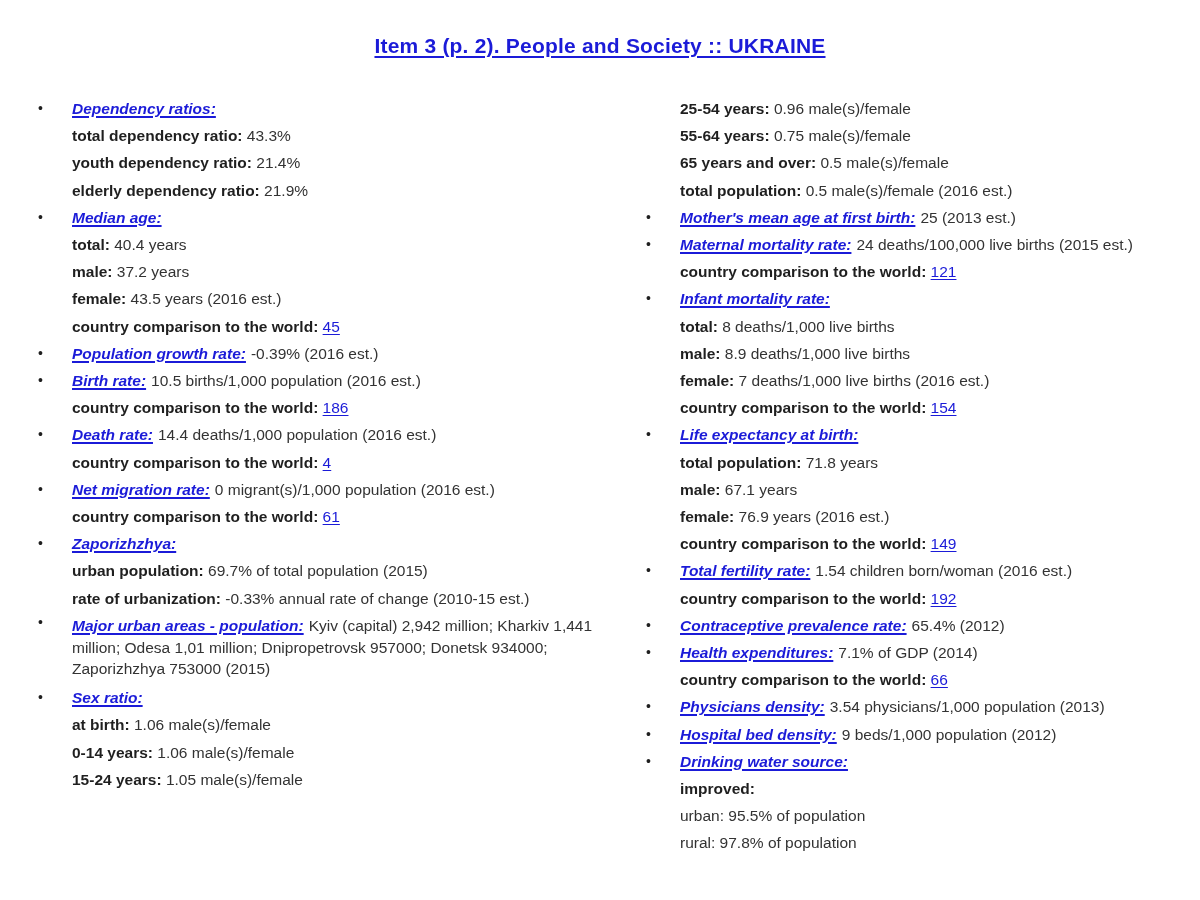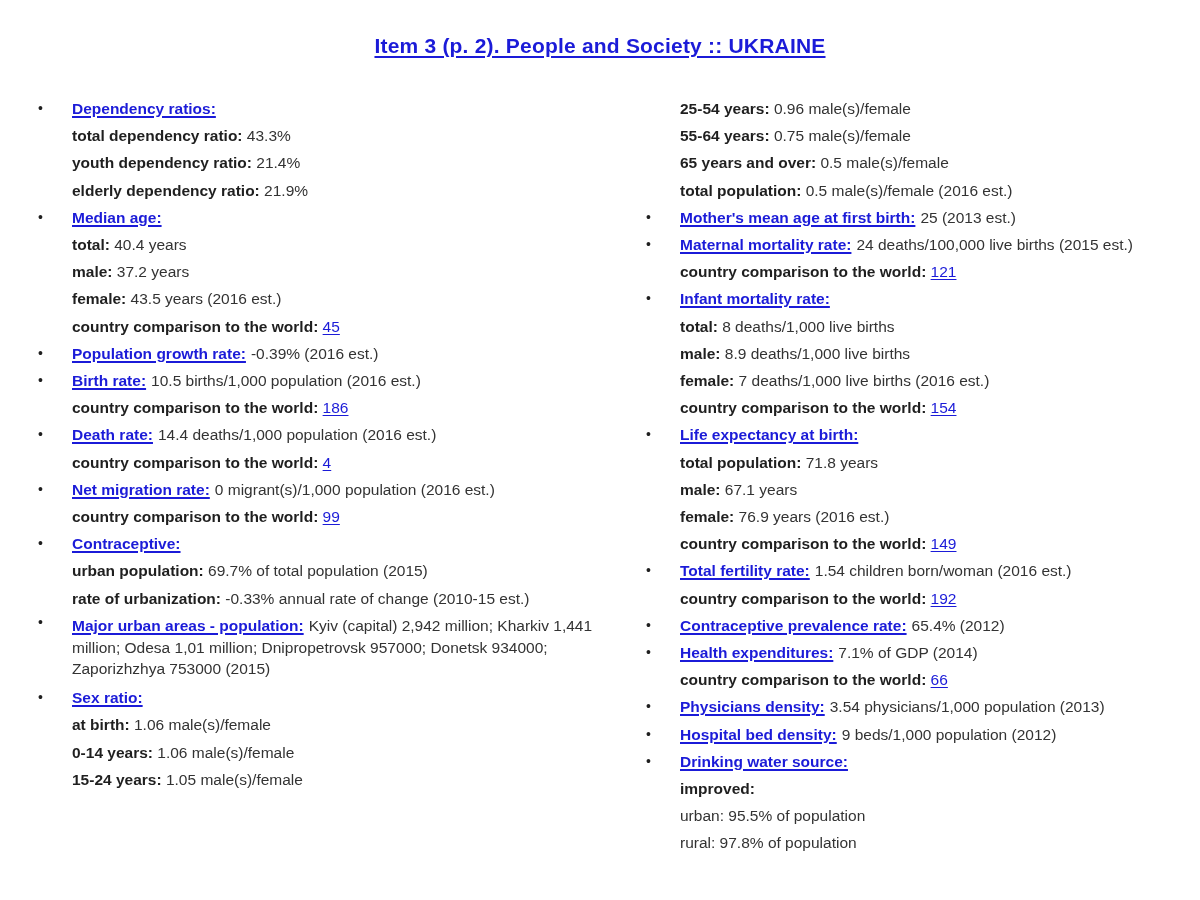--- a/index.html
+++ b/index.html
@@ -49,20 +49,21 @@
   .bullet{
     position:absolute;left:2px;top:0;
     color:#1f1f1f;font-size:14px;
   }
   .seg-heading{
     color:var(--link);font-weight:bold;
     text-decoration:underline;
     text-decoration-thickness:1.5px;
     text-underline-offset:2px;
     cursor:pointer;
+    font-style:italic;
   }
   .seg-bold{color:var(--label);font-weight:bold;}
   .seg-normal{color:var(--value);font-weight:normal;}
   .seg-link{
     color:var(--link);font-weight:normal;
     text-decoration:underline;
     text-underline-offset:2px;
     cursor:pointer;
   }
   .after-heading{margin-left:5px;}
@@ -83,22 +84,22 @@
     <div class="row"><span class="seg-bold">total:</span><span class="seg-normal"> 40.4 years</span></div>
     <div class="row"><span class="seg-bold">male:</span><span class="seg-normal"> 37.2 years</span></div>
     <div class="row"><span class="seg-bold">female:</span><span class="seg-normal"> 43.5 years (2016 est.)</span></div>
     <div class="row"><span class="seg-bold">country comparison to the world: </span><span class="seg-link">45</span></div>
     <div class="row"><span class="bullet">•</span><span class="seg-heading">Population growth rate:</span><span class="seg-normal after-heading">-0.39% (2016 est.)</span></div>
     <div class="row"><span class="bullet">•</span><span class="seg-heading">Birth rate:</span><span class="seg-normal after-heading">10.5 births/1,000 population (2016 est.)</span></div>
     <div class="row"><span class="seg-bold">country comparison to the world: </span><span class="seg-link">186</span></div>
     <div class="row"><span class="bullet">•</span><span class="seg-heading">Death rate:</span><span class="seg-normal after-heading">14.4 deaths/1,000 population (2016 est.)</span></div>
     <div class="row"><span class="seg-bold">country comparison to the world: </span><span class="seg-link">4</span></div>
     <div class="row"><span class="bullet">•</span><span class="seg-heading">Net migration rate:</span><span class="seg-normal after-heading">0 migrant(s)/1,000 population (2016 est.)</span></div>
-    <div class="row"><span class="seg-bold">country comparison to the world: </span><span class="seg-link">99</span></div>
-    <div class="row"><span class="bullet">•</span><span class="seg-heading">Contraceptive:</span></div>
+    <div class="row"><span class="seg-bold">country comparison to the world: </span><span class="seg-link">61</span></div>
+    <div class="row"><span class="bullet">•</span><span class="seg-heading">Zaporizhzhya:</span></div>
     <div class="row"><span class="seg-bold">urban population:</span><span class="seg-normal"> 69.7% of total population (2015)</span></div>
     <div class="row"><span class="seg-bold">rate of urbanization:</span><span class="seg-normal"> -0.33% annual rate of change (2010-15 est.)</span></div>
     <div class="row multi"><span class="bullet">•</span><span class="seg-heading">Major urban areas - population:</span><span class="seg-normal after-heading">Kyiv (capital) 2,942 million; Kharkiv 1,441 million;  Odesa 1,01 million;  Dnipropetrovsk 957000; Donetsk 934000;  Zaporizhzhya 753000 (2015)</span></div>
     <div class="row"><span class="bullet">•</span><span class="seg-heading">Sex ratio:</span></div>
     <div class="row"><span class="seg-bold">at birth:</span><span class="seg-normal"> 1.06 male(s)/female</span></div>
     <div class="row"><span class="seg-bold">0-14 years:</span><span class="seg-normal"> 1.06 male(s)/female</span></div>
     <div class="row"><span class="seg-bold">15-24 years:</span><span class="seg-normal"> 1.05 male(s)/female</span></div>
   </div>
 <div class="col col-right" id="col-right">
     <div class="row"><span class="seg-bold">25-54 years:</span><span class="seg-normal"> 0.96 male(s)/female</span></div>

